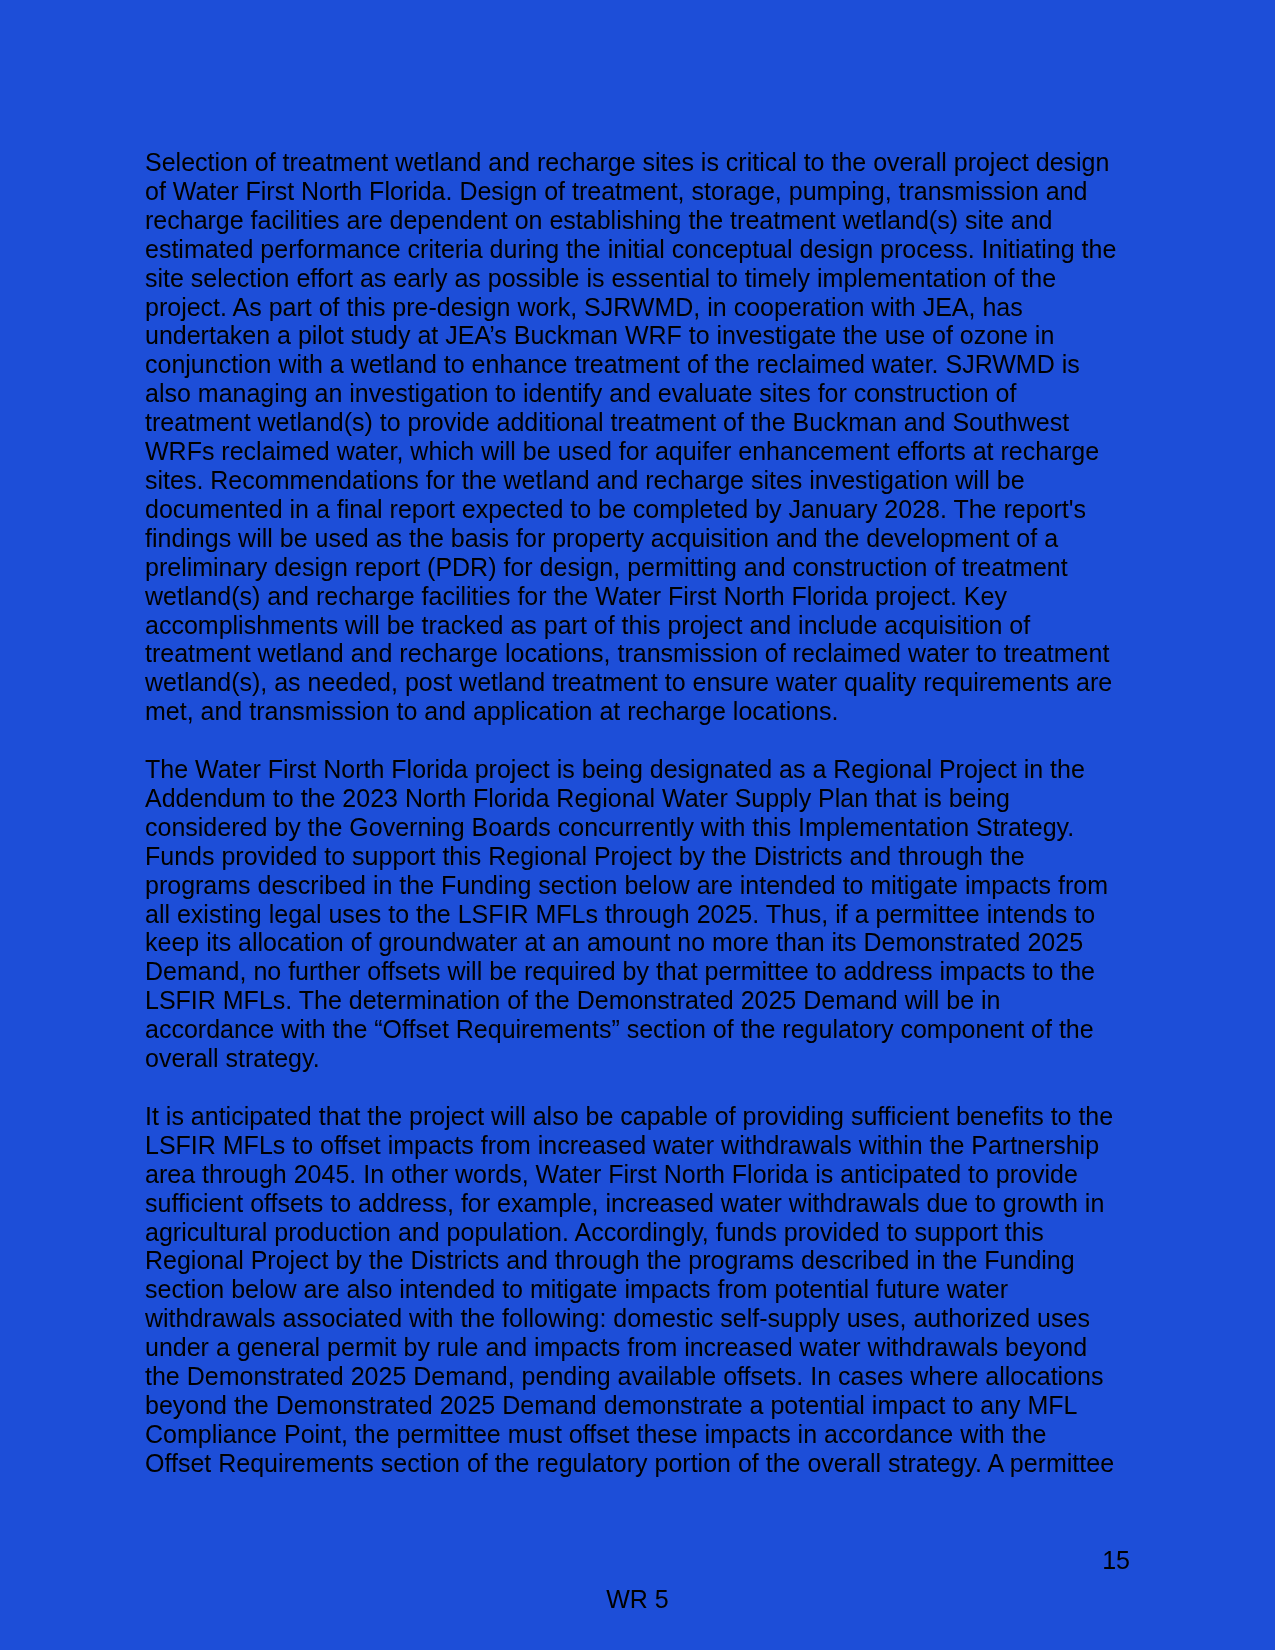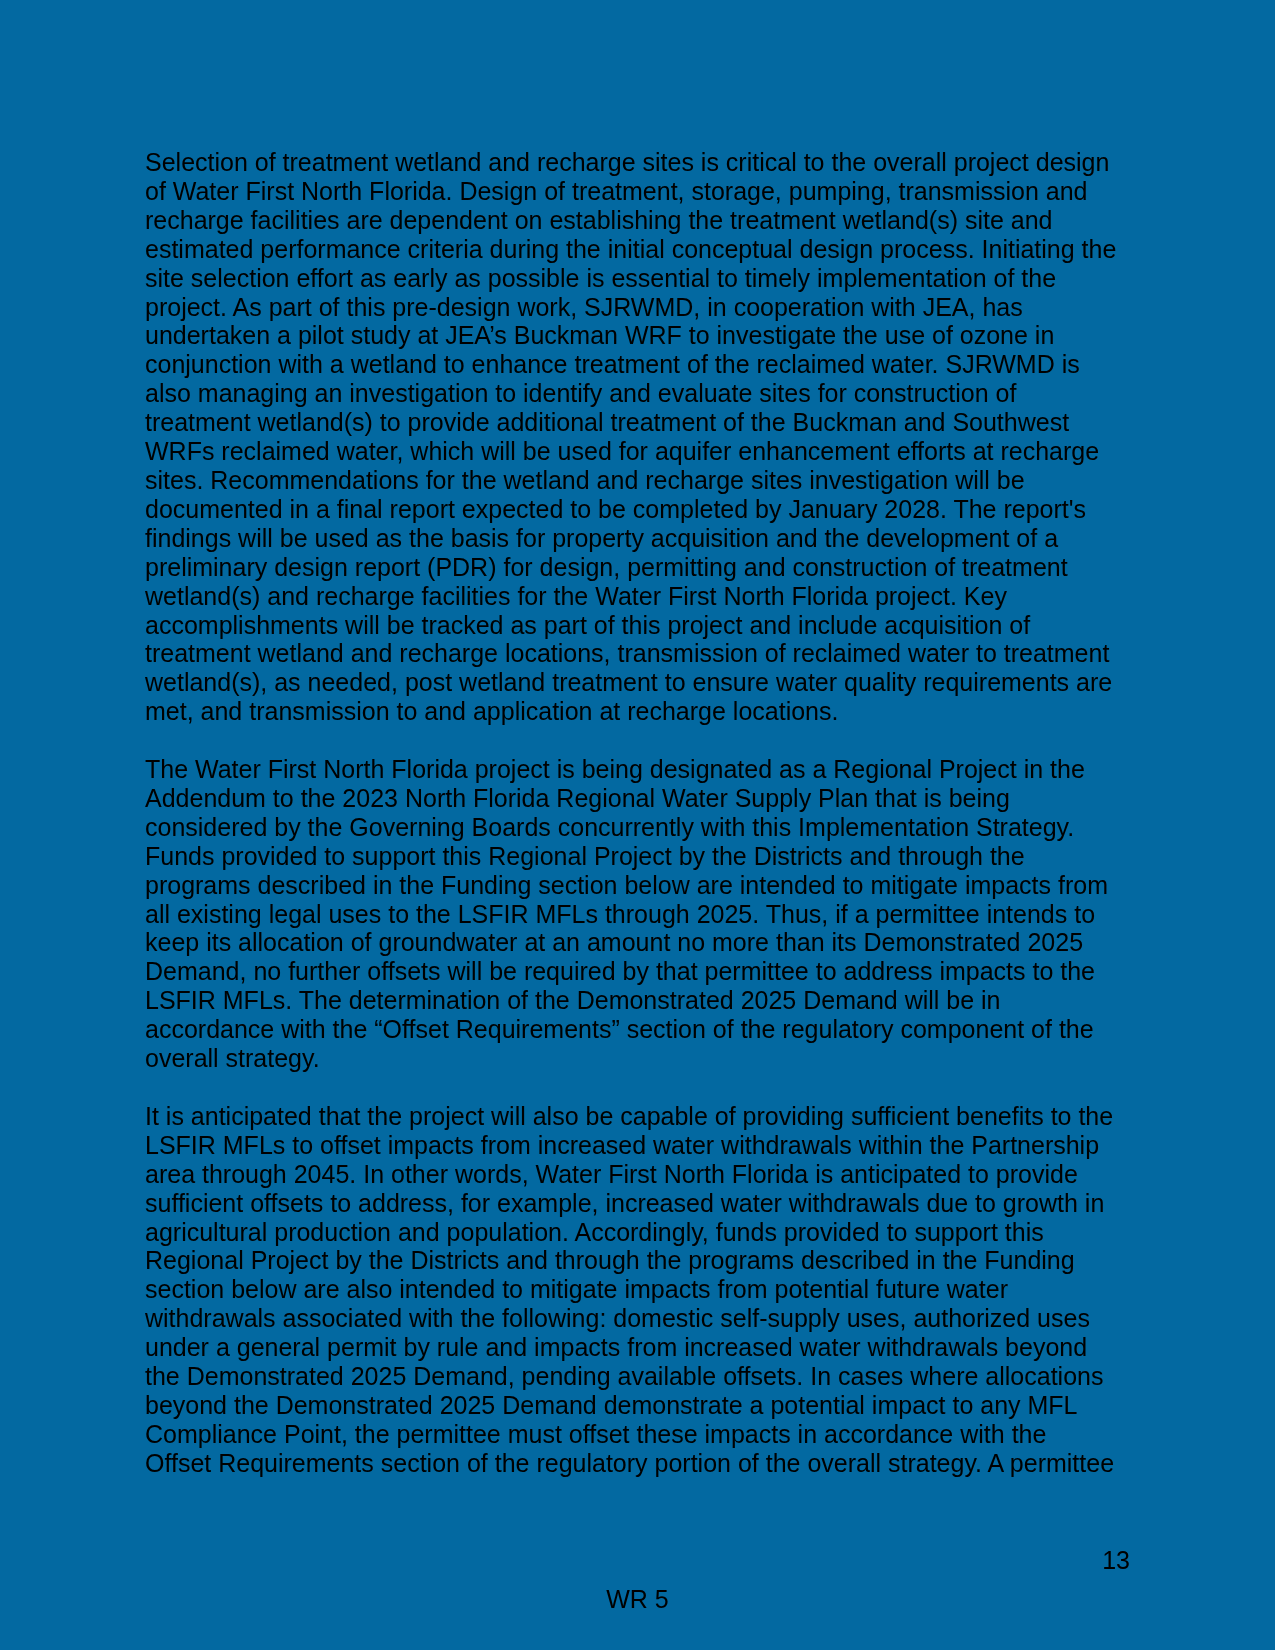--- a/index.html
+++ b/index.html
@@ -4,21 +4,21 @@
 <style>
   html, body {
     margin: 0;
     padding: 0;
     background: #ffffff;
   }
   .page {
     position: relative;
     width: 1275px;
     height: 1650px;
-    background: #0369a1;
+    background: #1d4ed8;
     font-family: "Liberation Sans", "DejaVu Sans", sans-serif;
     color: #000000;
     overflow: hidden;
     text-decoration: underline;
   }
   .content {
     position: absolute;
     left: 145px;
     top: 148px;
     width: 1005px;
@@ -93,16 +93,16 @@
 Regional Project by the Districts and through the programs described in the Funding
 section below are also intended to mitigate impacts from potential future water
 withdrawals associated with the following: domestic self-supply uses, authorized uses
 under a general permit by rule and impacts from increased water withdrawals beyond
 the Demonstrated 2025 Demand, pending available offsets. In cases where allocations
 beyond the Demonstrated 2025 Demand demonstrate a potential impact to any MFL
 Compliance Point, the permittee must offset these impacts in accordance with the
 Offset Requirements section of the regulatory portion of the overall strategy. A permittee</p>
   </div>
 
-  <div class="page-number">13</div>
+  <div class="page-number">15</div>
 
   <div class="footer-code">WR 5</div>
 </div>
 
 </body></html>

